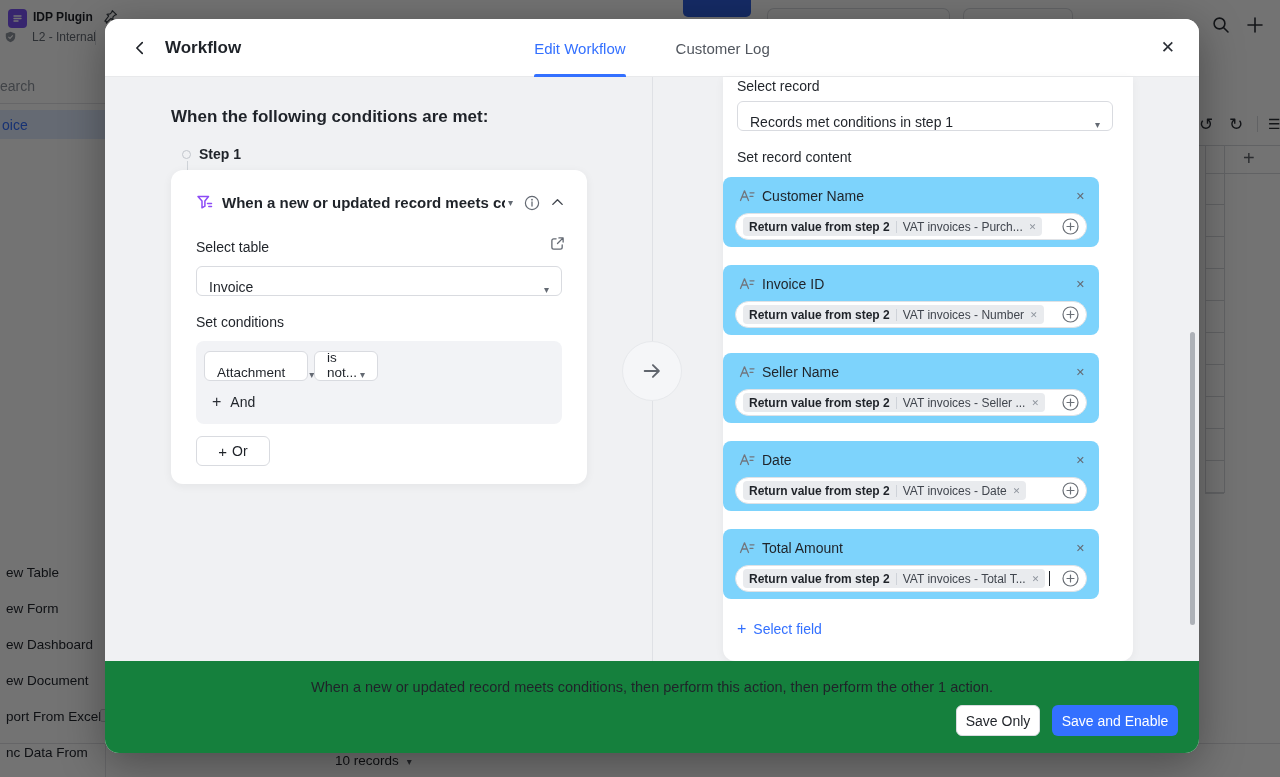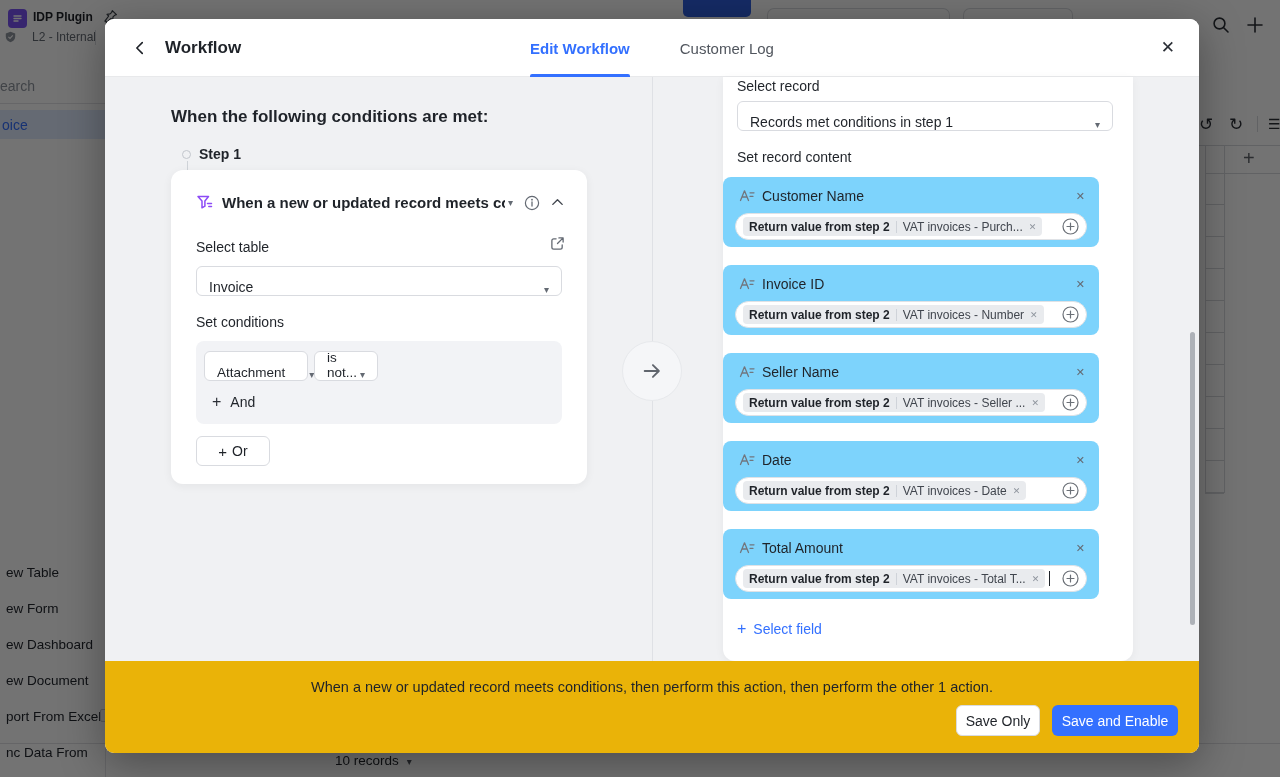--- a/index.html
+++ b/index.html
@@ -32,28 +32,28 @@
   .toolbar-ic { top:114px; font-size:17px; color:#2b2f36; }
   .statusline { left:0; top:743px; width:1280px; height:1px; background:#dfe1e4; }
   .records { left:335px; top:753px; font-size:13.5px; color:#1f2329; }
   .records .caret { font-size:10px; color:#51565e; margin-left:8px; }
 
   
   #overlay { position:absolute; inset:0; background:rgba(0,0,0,0.55); }
 
   
   #modal { position:absolute; left:105px; top:19px; width:1094px; height:734px;
-    background:#fff; border-radius:9px; box-shadow:0 10px 44px rgba(0,0,0,.35); overflow:hidden;padding-left:45px; }
+    background:#fff; border-radius:14px; box-shadow:0 10px 44px rgba(0,0,0,.35); overflow:hidden;padding-left:45px; }
   .m-header { position:absolute; left:0; top:0; right:0; height:58px; background:#fff;
     border-bottom:1px solid #e8e9eb; }
   .back { left:26px; top:20px; cursor:pointer; }
   .m-title { left:60px; top:19px; font-size:17px; font-weight:bold; }
   .tabs { position:absolute; left:0; right:0; top:0; height:58px; display:flex; justify-content:center; gap:50px; }
   .tab { position:relative; display:flex; align-items:center; font-size:15px; color:#51565e; cursor:pointer; }
-  .tab.active { color:#3370ff; font-weight:bold; }
+  .tab.active { color:#3370ff; font-weight:normal; }
   .tab.active:after { content:""; position:absolute; left:0; right:0; bottom:0; height:3px; background:#3370ff; border-radius:2px 2px 0 0; }
   .close { right:24px; top:18px; font-size:17px; color:#2b2f36; cursor:pointer; }
 
   .m-content { position:absolute; left:0; top:58px; right:0; bottom:92px; background:#f0f1f3; }
   .vdiv { left:547px; top:0; bottom:0; width:1px; background:#dfe1e5; }
 
   .l-heading { left:66px; top:30px; font-size:17px; font-weight:bold; }
   .step { left:77px; top:69px; display:flex; align-items:center; gap:8px; }
   .step-dot { width:9px; height:9px; border:1.5px solid #c3c7cd; border-radius:50%; background:#f0f1f3; }
   .step-label { font-size:14px; font-weight:bold; }
@@ -102,21 +102,21 @@
   .tag span.val { font-size:12px; color:#41464e; white-space:nowrap; }
   .tag .trem { font-size:9px; color:#8f959e; cursor:pointer; }
   .cursorbar { width:1px; height:15px; background:#1f2329; margin-left:4px; }
   .pill .sp { flex:1; }
   .addfield { left:14px; top:543px; display:flex; align-items:center; gap:7px; color:#3370ff;
     font-size:14px; cursor:pointer; }
   .addfield .pl { font-size:16px; }
 
   .m-scrollbar { left:1085px; top:255px; width:5px; height:293px; background:#aeb2b8; border-radius:3px; }
 
-  .m-footer { position:absolute; left:0; bottom:0; right:0; height:92px; background:#eab308; }
+  .m-footer { position:absolute; left:0; bottom:0; right:0; height:92px; background:#15803d; }
   .summary { left:0; right:0; top:18px; text-align:center; font-size:14.5px; color:#1f2329; }
   .btns { position:absolute; right:21px; bottom:17px; display:flex; gap:12px; }
   .btn { height:31px; border-radius:6px; display:flex; align-items:center; justify-content:center;
     font-size:14px; cursor:pointer; }
   .btn-secondary { width:84px; background:#fff; border:1px solid #d9dbe0; color:#1f2329; }
   .btn-primary { width:126px; background:#3370ff; color:#fff; }
 
   svg { display:block; }
 </style>
 </head>

